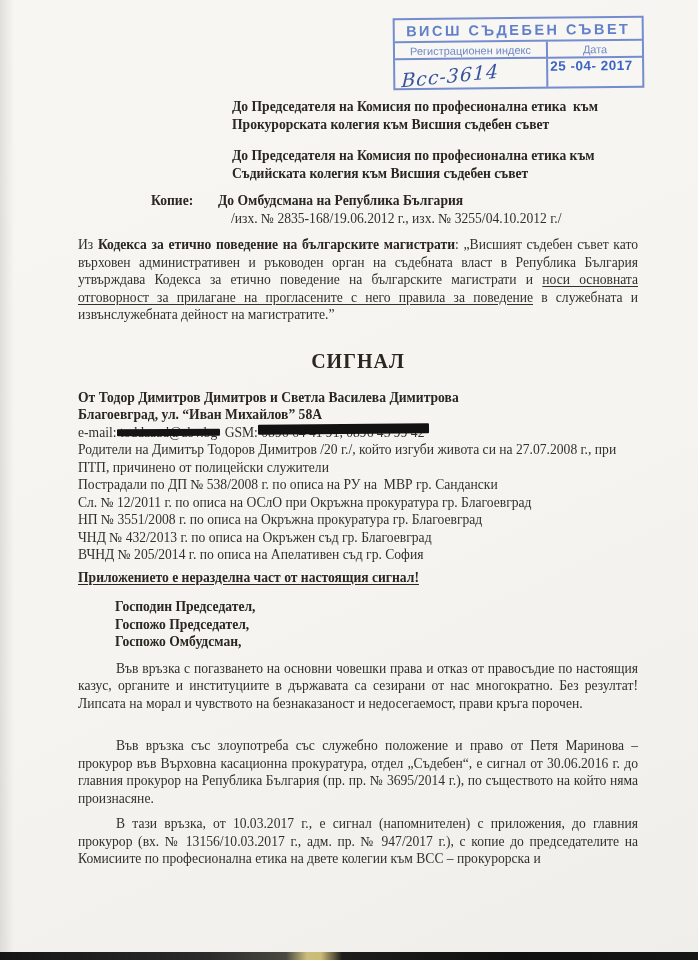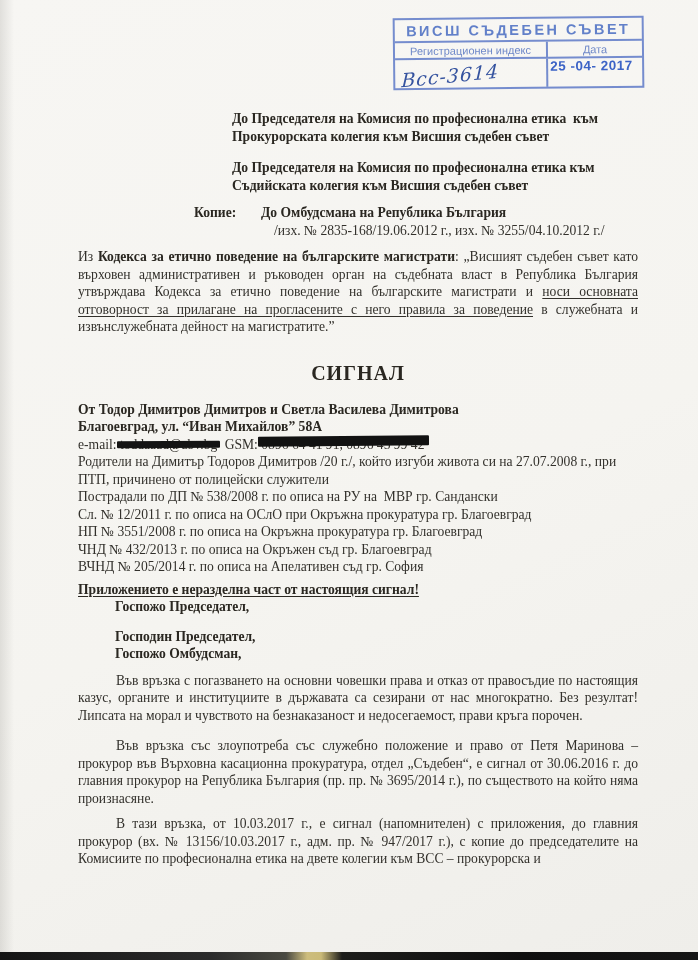--- a/index.html
+++ b/index.html
@@ -2,21 +2,21 @@
 <html><head>
 <meta charset="utf-8">
 <style>
   html,body { margin:0; padding:0; background:#dddcd8; }
   .page {
     position:relative; width:698px; height:960px; margin:0 auto;
     background:linear-gradient(155deg,#f7f6f3 0%,#f5f4f0 55%,#efeeea 100%);
     font-family:"Liberation Serif", serif;
     color:#32302b; overflow:hidden;
   }
-  .content { position:absolute; left:78px; top:12px; width:560px; }
+  .content { position:absolute; left:78px; top:0; width:560px; }
   .line { font-size:13.6px; line-height:17.5px; }
   .b { font-weight:bold; color:#2a2721; }
   .jst { text-align:justify; }
   .prewrap { white-space:pre-wrap; }
 
   
   .stamp {
     position:absolute; left:393px; top:17px; width:247px;
     border:2px solid rgba(84,114,196,.8); transform:rotate(-0.6deg);
     color:#5573c4; background:rgba(255,255,255,.12);
@@ -47,38 +47,38 @@
     font-family:"Liberation Sans", sans-serif; font-weight:bold;
     font-size:13.5px; color:#3c63c6; letter-spacing:.5px;
     padding:0 0 0 2px; white-space:nowrap;
   }
 
   
   .addr { margin-left:154px; font-weight:bold; color:#2a2721; }
   .addr1 { margin-top:98px; }
   .addr2 { margin-top:14px; }
   .copy-row { display:flex; margin-top:10px; }
-  .copy-label { margin-left:116px; width:67px; font-weight:bold; color:#2a2721; }
+  .copy-label { margin-left:73px; width:67px; font-weight:bold; color:#2a2721; }
   .copy-to { font-weight:bold; color:#2a2721; }
   .copy-ref { padding-left:13px; }
   .epigraph { margin-top:9px; }
   .u { text-decoration:underline; text-underline-offset:2px; }
   .doc-title {
     margin-top:26px; text-align:center; font-size:20px; line-height:23px;
     font-weight:bold; letter-spacing:1px; color:#2a2721;
   }
   .sender { margin-top:16px; }
   .attach { margin-top:5px; }
   .attach .line { text-decoration:underline; text-underline-offset:2px; }
   .sal { margin-left:37px; font-weight:bold; color:#2a2721; }
   .sal-first { margin-top:12px; }
   .sal-gap { }
   .para { text-indent:38px; }
   .p1 { margin-top:9px; }
-  .p2 { margin-top:13px; }
+  .p2 { margin-top:25px; }
   .p3 { margin-top:8px; }
 
   
   .redact { position:relative; display:inline-block; white-space:nowrap; }
   .redact-strike::after {
     content:""; position:absolute; left:-3px; right:-3px; top:5px; height:7px;
     background:#141414; border-radius:1px; transform:rotate(-.4deg);
   }
   .redact-cover::after {
     content:""; position:absolute; left:-3px; right:-5px; top:0; height:10px;
@@ -160,22 +160,22 @@
       <div class="line">Сл. № 12/2011 г. по описа на ОСлО при Окръжна прокуратура гр. Благоевград</div>
       <div class="line">НП № 3551/2008 г. по описа на Окръжна прокуратура гр. Благоевград</div>
       <div class="line">ЧНД № 432/2013 г. по описа на Окръжен съд гр. Благоевград</div>
       <div class="line">ВЧНД № 205/2014 г. по описа на Апелативен съд гр. София</div>
     </div>
 
     <div class="attach">
       <div class="line b">Приложението е неразделна част от настоящия сигнал!</div>
     </div>
 
+    <div class="sal sal-first line">Господин Председател,</div>
     <div class="sal line">Госпожо Председател,</div>
-    <div class="sal sal-first line">Господин Председател,</div>
     <div class="sal sal-gap line">Госпожо Омбудсман,</div>
 
     <div class="para p1 line jst">Във връзка с погазването на основни човешки права и отказ от правосъдие по настоящия казус, органите и институциите в държавата са сезирани от нас многократно. Без резултат! Липсата на морал и чувството на безнаказаност и недосегаемост, прави кръга порочен.</div>
     <div class="para p2 line jst">Във връзка със злоупотреба със служебно положение и право от Петя Маринова – прокурор във Върховна касационна прокуратура, отдел „Съдебен“, е сигнал от 30.06.2016 г. до главния прокурор на Република България (пр. пр. № 3695/2014 г.), по съществото на който няма произнасяне.</div>
     <div class="para p3 line jst">В тази връзка, от 10.03.2017 г., е сигнал (напомнителен) с приложения, до главния прокурор (вх. № 13156/10.03.2017 г., адм. пр. № 947/2017 г.), с копие до председателите на Комисиите по професионална етика на двете колегии към ВСС – прокурорска и</div>
 
   </div>
 
   <div class="bottom-strip"></div>
 

